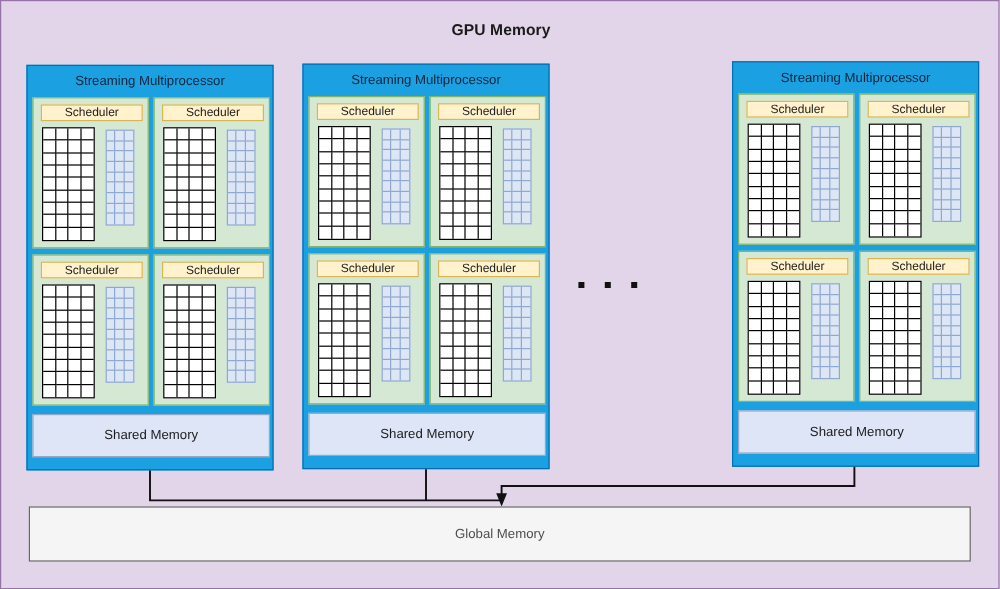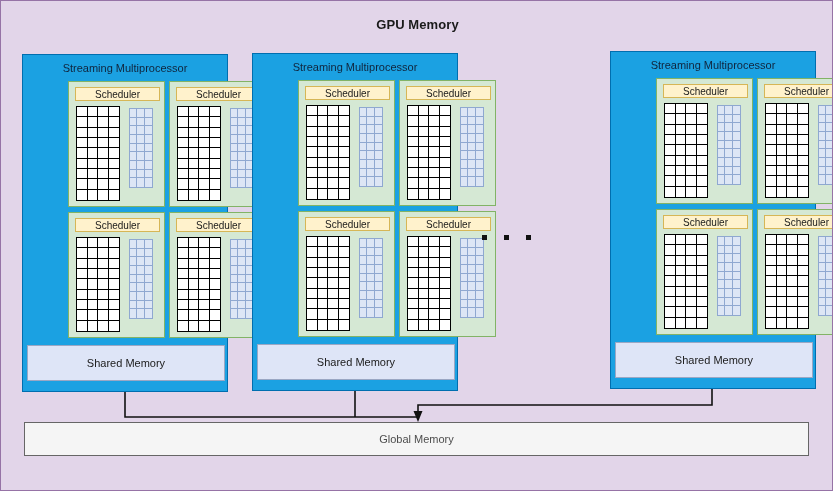--- a/index.html
+++ b/index.html
@@ -53,21 +53,20 @@
     color: #10243c;
     line-height: 20px;
   }
 
   
   .sched-unit {
     position: absolute;
     background: #d5e8d4;
     border: 1px solid #82b366;
     box-sizing: border-box;
-    margin-left: 41px;
   }
   .sched-label {
     position: absolute;
     background: #fff2cc;
     border: 1px solid #d6b656;
     box-sizing: border-box;
     font-size: 10px;
     color: #1a1a1a;
     text-align: center;
     line-height: 13px;
@@ -129,21 +128,21 @@
     height: 5px;
     background: #111111;
   }
 
   
   #global-mem {
     position: absolute;
     left: 23px;
     top: 421px;
     width: 785px;
-    height: 34px;
+    height: 46px;
     background: #f5f5f5;
     border: 1px solid #666666;
     box-sizing: border-box;
     display: flex;
     align-items: center;
     justify-content: center;
     font-size: 11px;
     color: #4d4d4d;
   }
 

